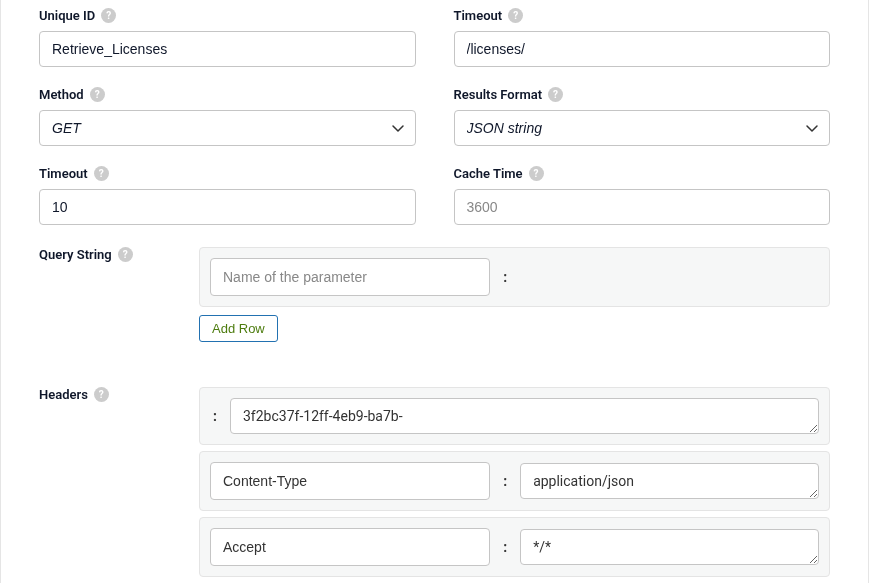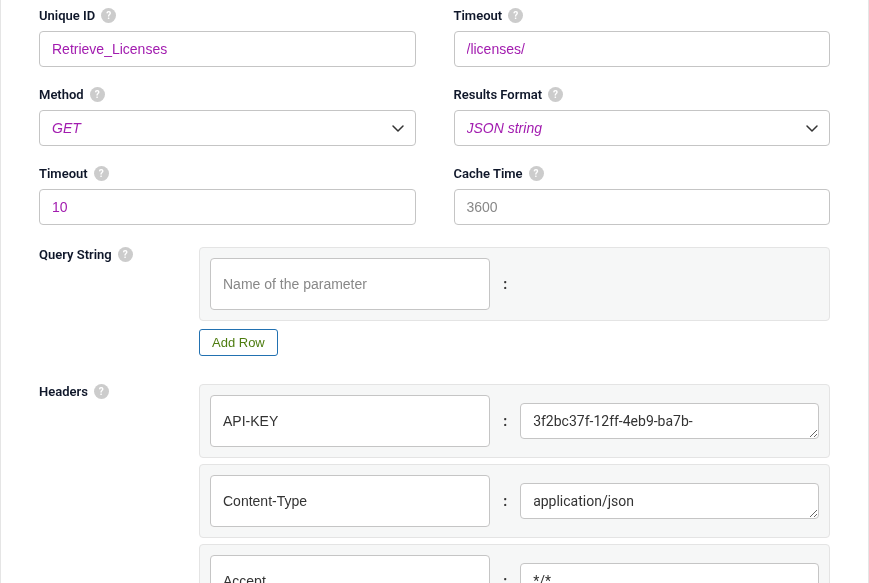--- a/index.html
+++ b/index.html
@@ -51,21 +51,21 @@
       font-weight: bold;
       cursor: help;
     }
     .text-input, .select-input {
       width: 100%;
       height: 36px;
       padding: 16px 12px;
       border: 1px solid #c5c5c5;
       border-radius: 4px;
       font-size: 14px;
-      color: #a21caf;
+      color: #0f172a;
       background: #fff;
     }
     .text-input::placeholder { color: #888; }
     .select-wrap {
       position: relative;
     }
     .select-input {
       appearance: none;
       padding-right: 32px;
       cursor: pointer;
@@ -95,21 +95,21 @@
       padding: 10px;
       margin-bottom: 6px;
     }
     .kv-row {
       display: flex;
       align-items: center;
       gap: 10px;
     }
     .kv-name {
       flex: 0 0 46%;
-      height: 52px;
+      height: 38px;
       padding: 0 12px;
       border: 1px solid #c5c5c5;
       border-radius: 4px;
       font-size: 14px;
       color: #333;
       background: #fff;
     }
     .kv-name::placeholder { color: #888; }
     .kv-colon {
       flex: 0 0 10px;
@@ -137,21 +137,21 @@
       display: inline-block;
       border: 1px solid #2271b1;
       color: #4d7c0f;
       background: transparent;
       border-radius: 3px;
       padding: 5px 12px;
       font-size: 13px;
       cursor: pointer;
       margin-top: 2px;
     }
-    .headers-section { margin-top: 28px; }
+    .headers-section { margin-top: 45px; }
   </style>
 </head>
 <body>
 
 <div class="container">
 
   <div class="top-grid">
 
     <div class="field-group">
       <div class="label-row">
@@ -238,21 +238,20 @@
   <div class="kv-section headers-section">
     <div class="kv-label">
       <div class="label-row">
         <span class="label-text">Headers</span>
         <span class="help-icon">?</span>
       </div>
     </div>
     <div class="kv-body">
       <div class="kv-rowset">
         <div class="kv-row">
-          <input class="kv-name" type="text" value="API-KEY" style="">
           <span class="kv-colon">:</span>
           <textarea class="kv-value" style="">3f2bc37f-12ff-4eb9-ba7b-</textarea>
         </div>
       </div>
       <div class="kv-rowset">
         <div class="kv-row">
           <input class="kv-name" type="text" value="Content-Type" style="">
           <span class="kv-colon">:</span>
           <textarea class="kv-value" style="">application/json</textarea>
         </div>

